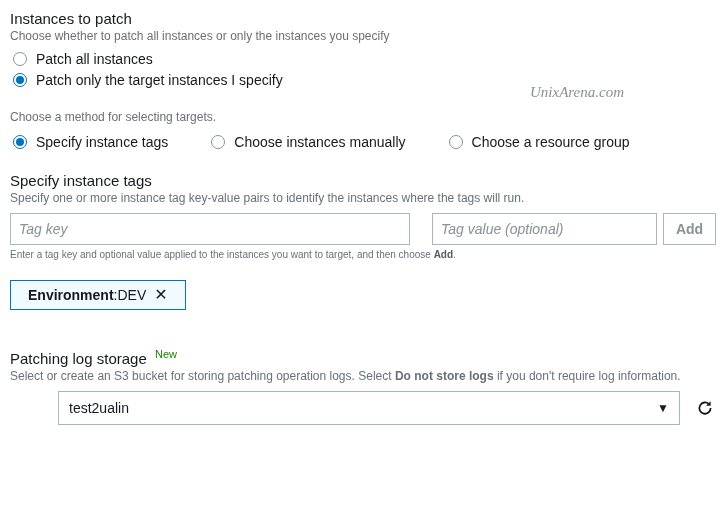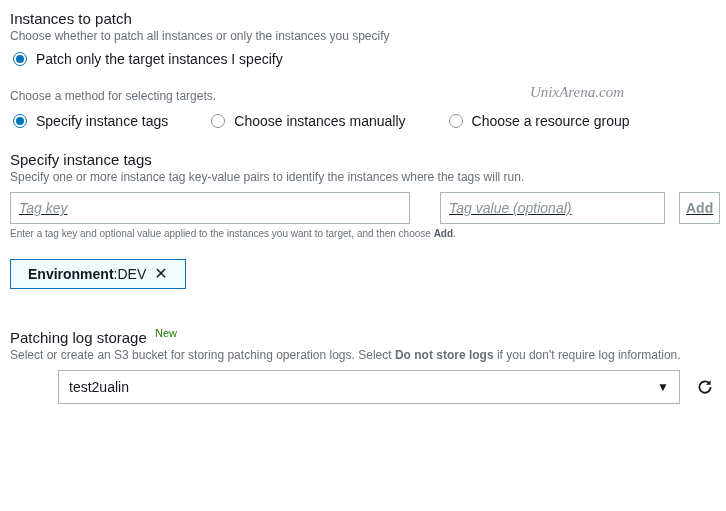--- a/index.html
+++ b/index.html
@@ -63,24 +63,23 @@
     position: absolute;
     left: 530px;
     top: 84px;
     color: #8a8f96;
     font-style: italic;
     font-family: Georgia, serif;
     font-size: 15px;
   }
   .tag-input-row {
     display: flex;
-    gap: 14px;
+    gap: 6px;
     margin-top: 6px;
     align-items: center;
-    text-decoration: underline;
   }
   .text-input {
     border: 1px solid #aab7b8;
     height: 32px;
     padding: 0 8px;
     font-size: 14px;
     color: #16191f;
     font-style: italic;
     background:#fff;
   }
@@ -158,20 +157,24 @@
 </head>
 <body>
 
 <div class="watermark">UnixArena.com</div>
 
 <div class="section">
   <div class="section-title">Instances to patch</div>
   <div class="section-desc">Choose whether to patch all instances or only the instances you specify</div>
 
   <div class="radio-row">
+    <span class="radio-outer"></span>
+    <span class="radio-label">Patch all instances</span>
+  </div>
+  <div class="radio-row">
     <span class="radio-outer selected">
         <span class="radio-inner"></span>
       </span>
     <span class="radio-label">Patch only the target instances I specify</span>
   </div>
 </div>
 
 <div class="section">
   <div class="section-desc">Choose a method for selecting targets.</div>
 

